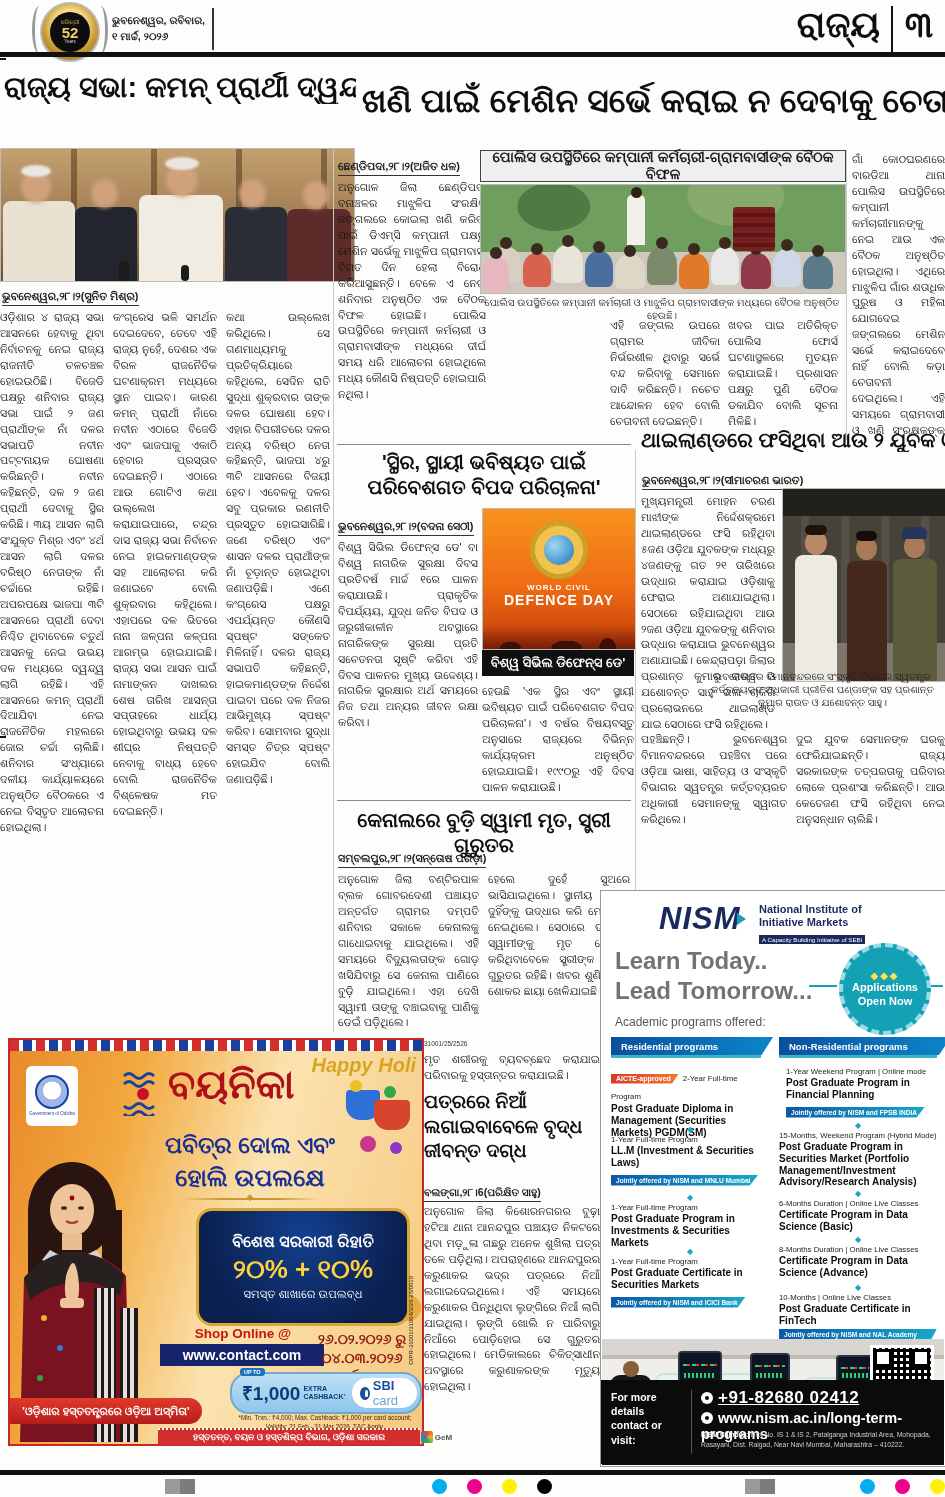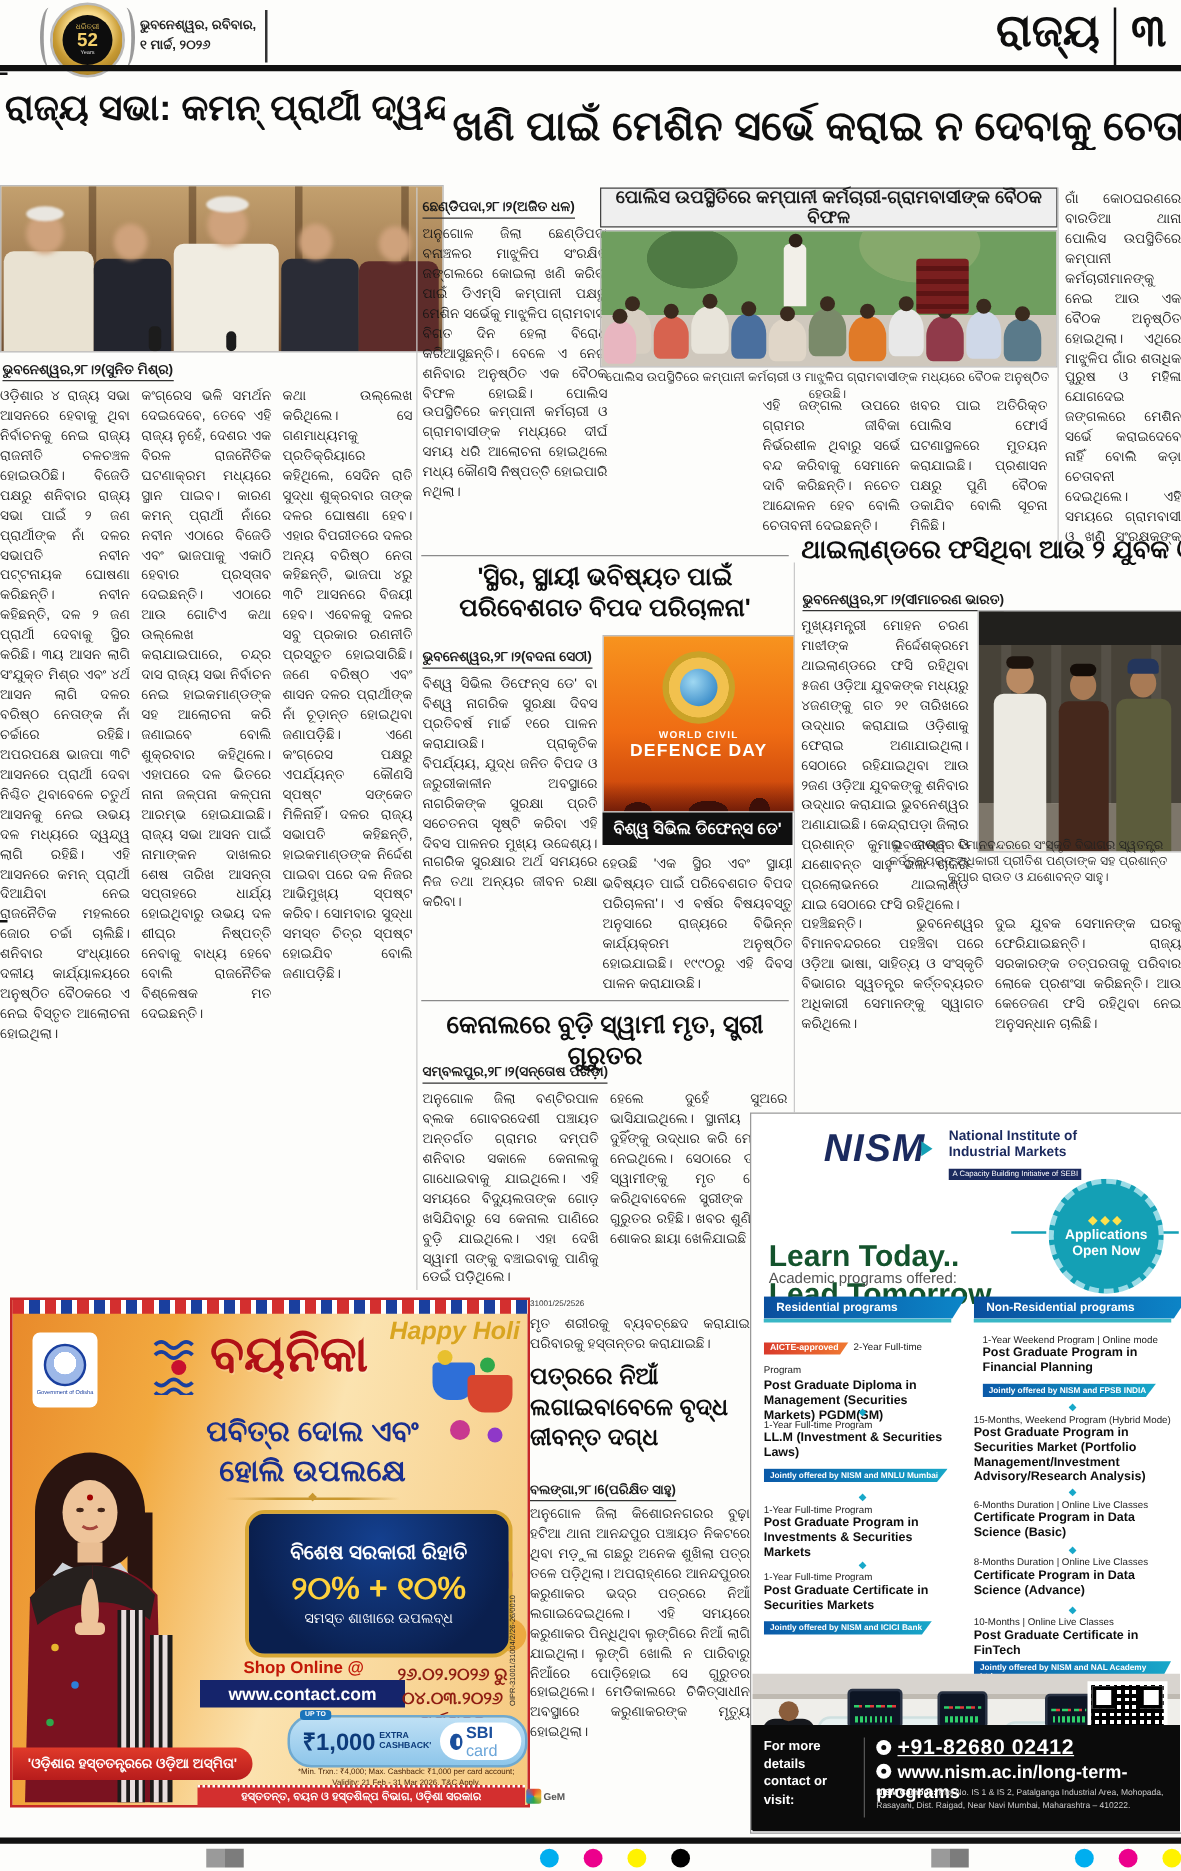--- a/index.html
+++ b/index.html
@@ -131,21 +131,21 @@
   .boy-band{position:absolute;left:148px;top:388px;width:262px;height:15px;background:#d32f2f;color:#fff;
     font-size:9px;font-weight:bold;display:flex;align-items:center;justify-content:center;border-top:2px dotted #fff;}
   .boy-oipr{position:absolute;left:398px;top:236px;font-size:6px;color:#222;writing-mode:vertical-rl;transform:rotate(180deg);}
 
   
   .nism{background:#ffffff;border:1px solid #999;}
   .nism-logo{position:absolute;left:58px;top:10px;font-size:31px;font-weight:bold;color:#1b2a5e;letter-spacing:1px;font-style:italic;}
   .nism-logot{position:absolute;left:158px;top:12px;width:150px;line-height:1.15;}
   .nism-logot .a{font-size:11px;font-weight:bold;color:#1b2a5e;}
   .nism-logot .b{font-size:6.2px;color:#fff;background:#1b2a5e;padding:1px 3px;display:inline-block;margin-top:2px;}
-  .nism-h{position:absolute;left:14px;font-size:24px;font-weight:bold;color:#14532d;margin-top:45px;}
+  .nism-h{position:absolute;left:14px;font-size:24px;font-weight:bold;color:#737373;}
   .nism-sub{position:absolute;left:14px;top:124px;font-size:12px;color:#555;}
   .nism-badge{position:absolute;left:238px;top:52px;width:84px;height:84px;border-radius:50%;
     background:#14a0b5;border:4px dashed #9adbe6;display:flex;flex-direction:column;align-items:center;justify-content:center;color:#fff;}
   .nism-badge .d{color:#ffe14d;font-size:10px;letter-spacing:2px;}
   .nism-badge .t{font-weight:bold;font-size:11px;line-height:1.2;text-align:center;}
   .badge-line{position:absolute;height:2px;background:#14a0b5;top:94px;}
   .ribbon{position:absolute;height:18px;color:#fff;font-weight:bold;font-size:9.5px;display:flex;align-items:center;
     padding:0 10px;background:linear-gradient(90deg,#0a4f9e,#0c86c8);clip-path:polygon(0 0,100% 0,93% 100%,0 100%);}
   .ribbon-under{position:absolute;height:3px;background:#39b7c6;}
   .prog{position:absolute;width:158px;}
@@ -441,21 +441,21 @@
     </div>
     <div class="boy-band">ହସ୍ତତନ୍ତ, ବୟନ ଓ ହସ୍ତଶିଳ୍ପ ବିଭାଗ, ଓଡ଼ିଶା ସରକାର</div>
     <div class="boy-oipr">OIPR-31001/31004/2/26-26/0010</div>
   </div>
 
   <div class="abs nism" style="left:600px;top:890px;width:345px;height:575px;">
     <div class="nism-logo">NISM</div>
     <div style="position:absolute;left:136px;top:22px;width:0;height:0;border-left:9px solid #14a0b5;border-top:6px solid transparent;border-bottom:6px solid transparent;"></div>
     <div class="nism-logot">
       <div class="a">National Institute of</div>
-      <div class="a">Industrial Markets</div>
+      <div class="a">Initiative Markets</div>
       <div class="b">A Capacity Building Initiative of SEBI</div>
     </div>
     <div class="nism-h" style="top:56px;">Learn Today..</div>
     <div class="nism-h" style="top:86px;">Lead Tomorrow...</div>
     <div class="badge-line" style="left:208px;width:28px;"></div>
     <div class="badge-line" style="left:324px;width:18px;"></div>
     <div class="nism-badge">
       <div class="d">◆◆◆</div>
       <div class="t">Applications</div>
       <div class="t">Open Now</div>

